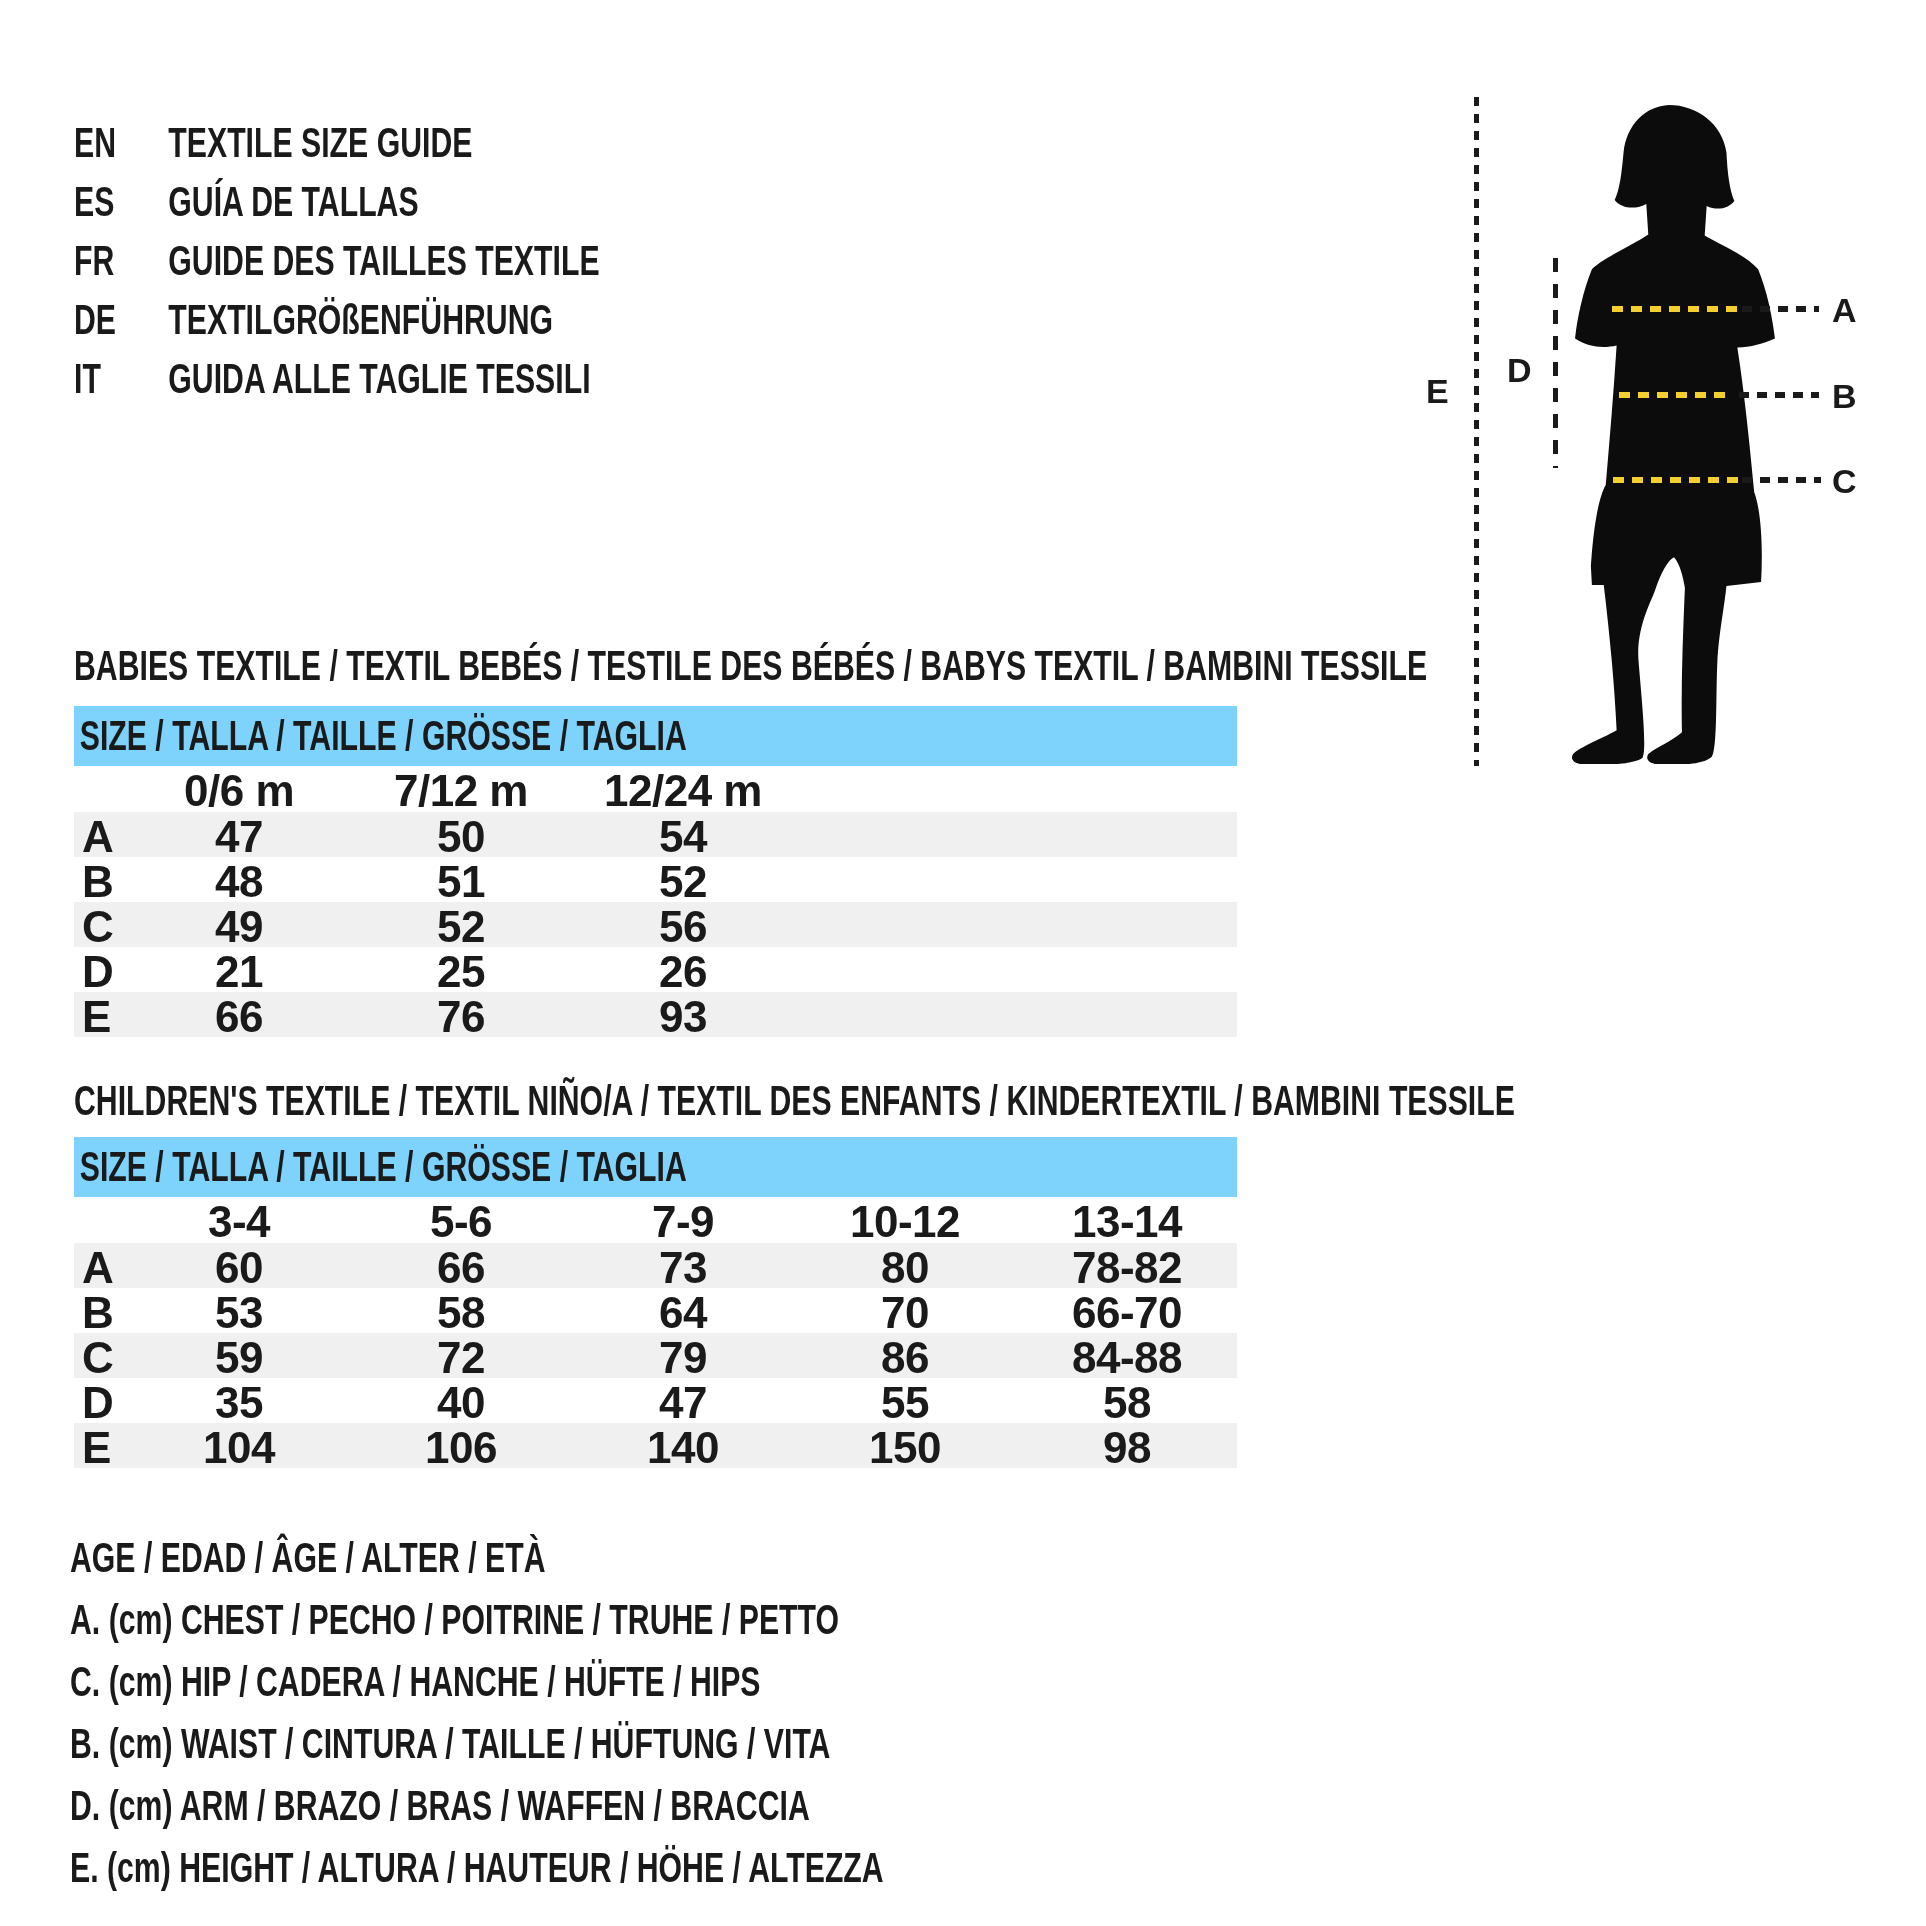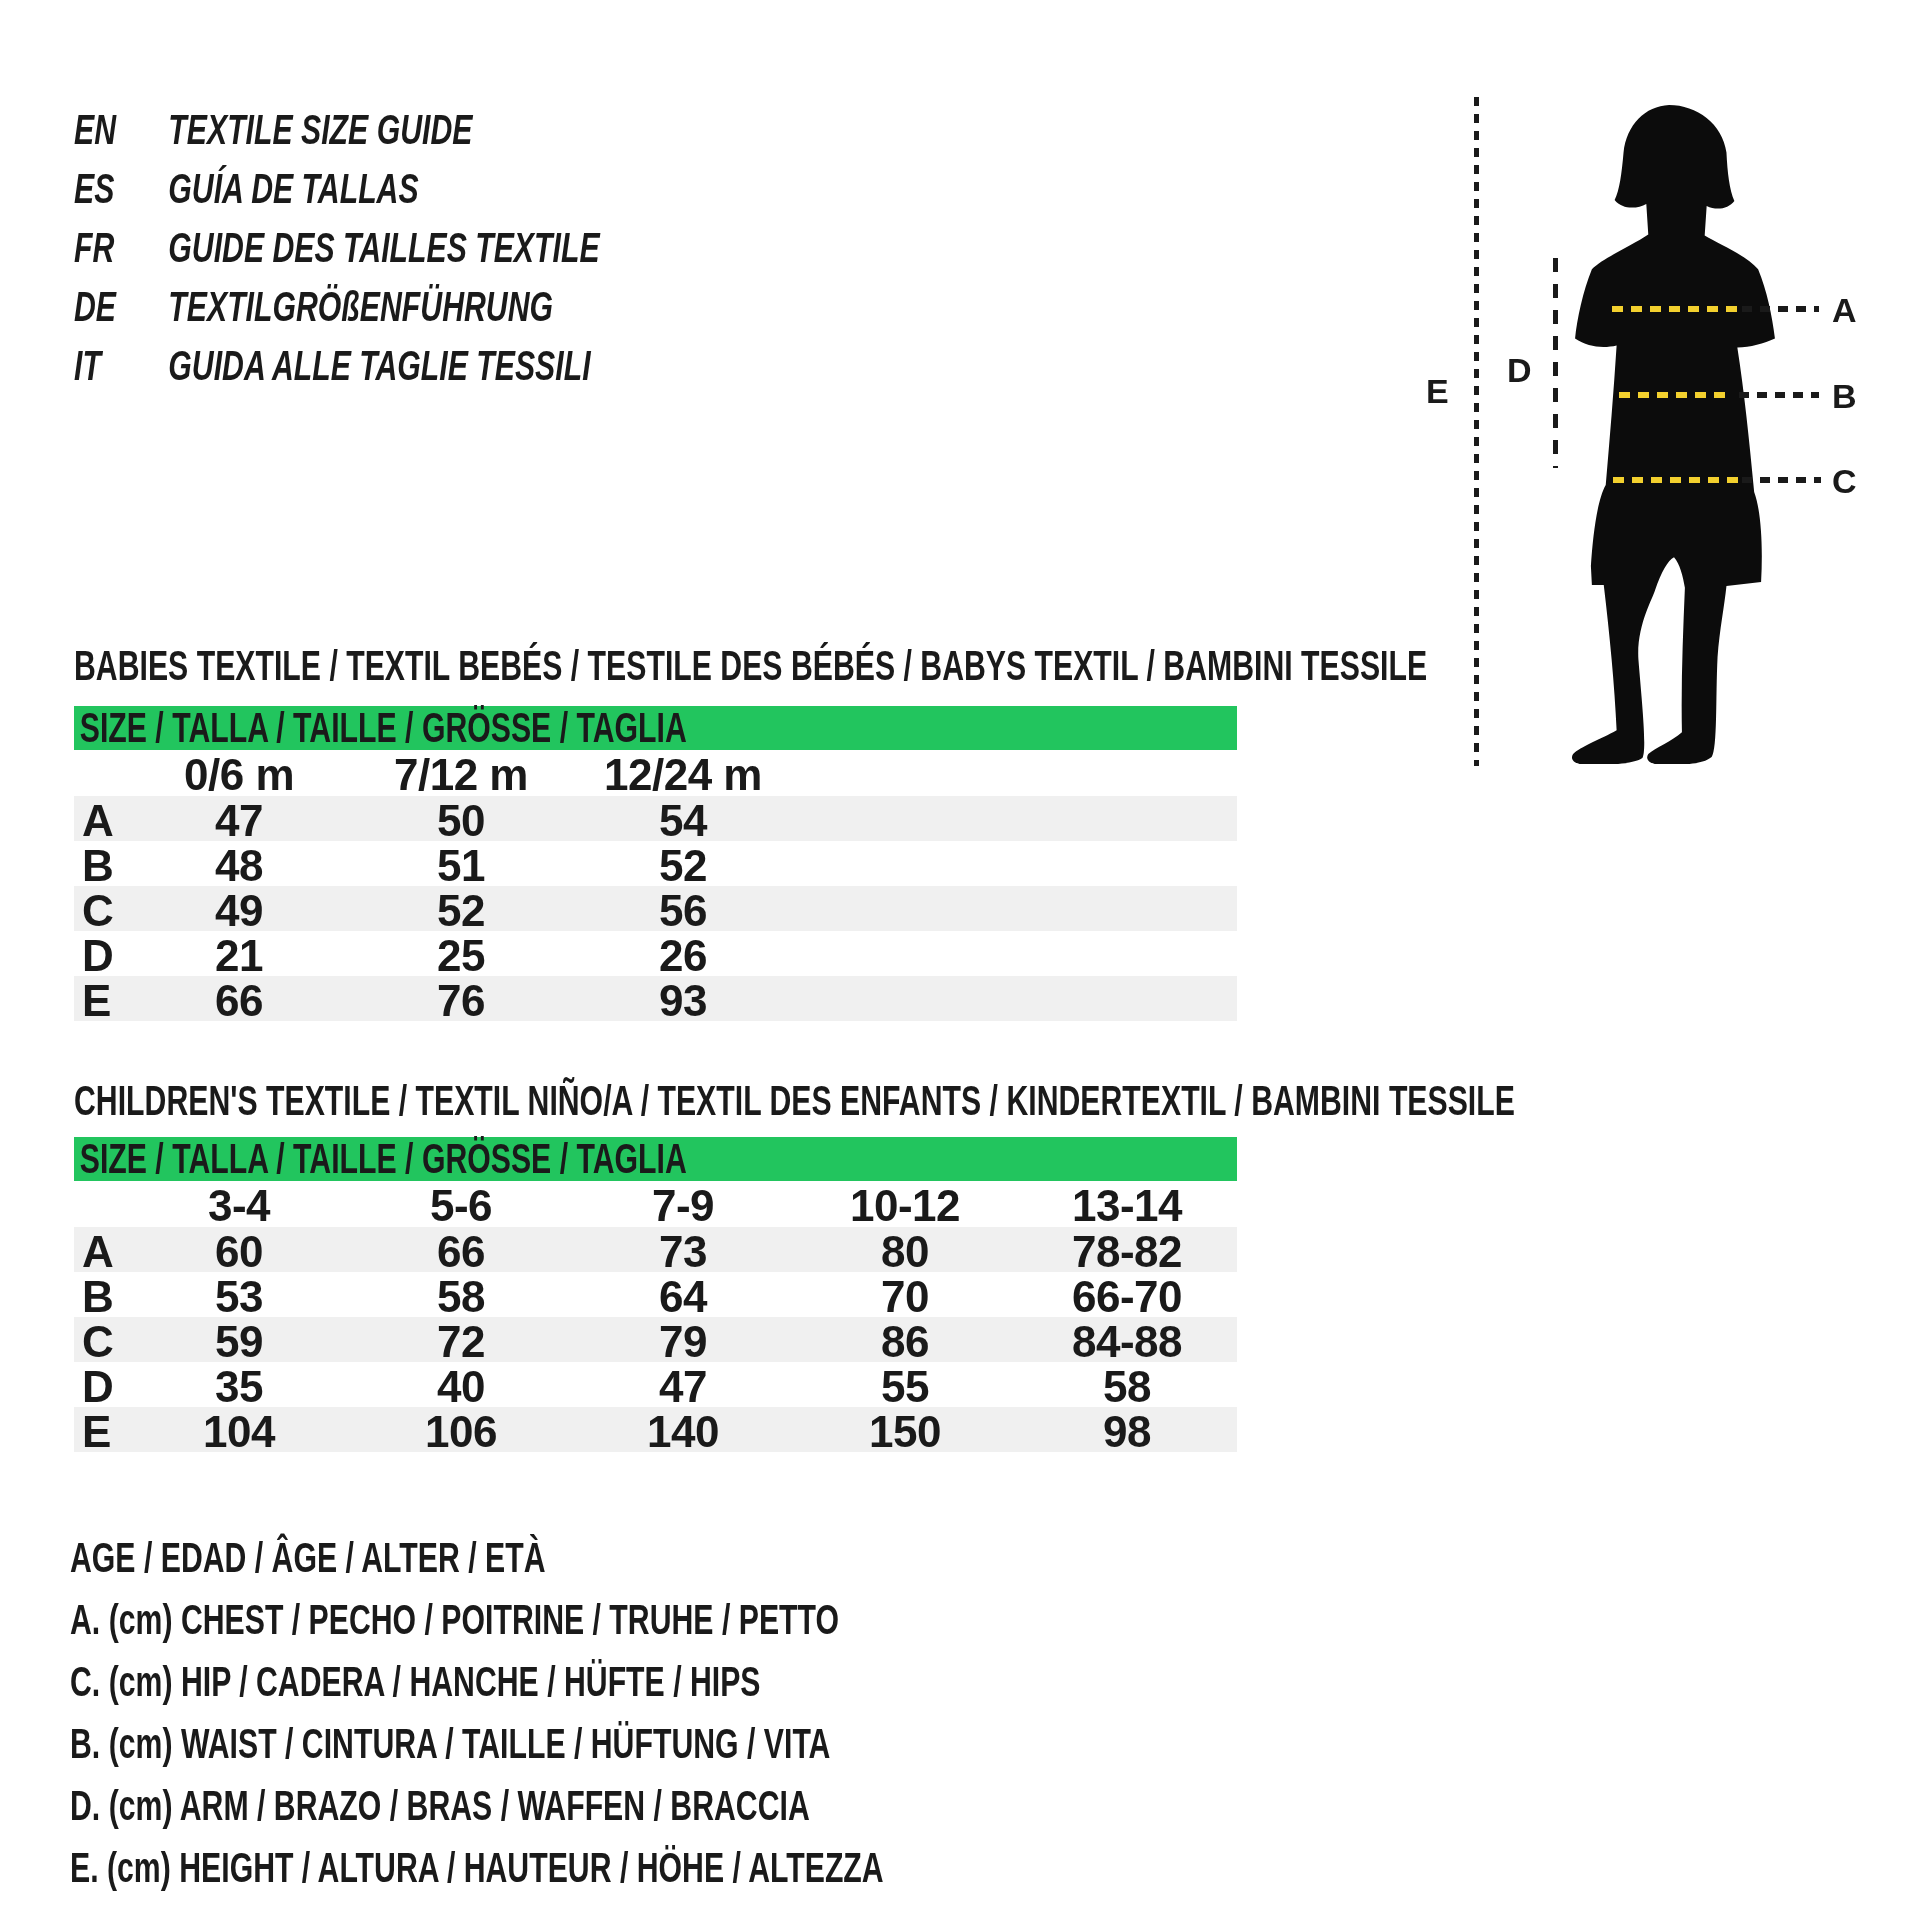--- a/index.html
+++ b/index.html
@@ -14,41 +14,41 @@
   .abs{position:absolute;}
   
   .cond{transform:scaleX(0.72);transform-origin:0 50%;white-space:nowrap;display:inline-block;}
   
   .lang-row{display:flex;height:59px;align-items:center;font-size:42px;}
   .lang-code{width:131px;flex:0 0 131px;}
   
   .sec-heading{font-size:42px;line-height:44px;white-space:nowrap;}
   
   .size-table{width:1163px;}
-  .size-bar{height:44px;background:#22c55e;display:flex;align-items:center;}
+  .size-bar{height:60px;background:#7dd3fc;display:flex;align-items:center;}
   .size-bar span{font-size:42px;padding-left:8px;}
   .t-row{display:grid;grid-template-columns:54px repeat(5,222px);align-items:center;font-size:44px;letter-spacing:-0.5px;}
   .t-colhead{height:46px;}
   .t-data{height:45px;}
   .t-data.stripe{background:#f0f0f0;}
   .t-rowlabel{padding-left:8px;text-align:left;}
   .t-cell{text-align:center;}
   
   .legend-line{height:62px;display:flex;align-items:center;font-size:42px;}
   
   .dotv{width:5px;background-image:repeating-linear-gradient(to bottom,#1a1a1a 0 9px,transparent 9px 17px);}
   .dashv{width:5px;background-image:repeating-linear-gradient(to bottom,#1a1a1a 0 14px,transparent 14px 26px);}
   .doth-y{height:6px;background-image:repeating-linear-gradient(to right,#f3d02e 0 11px,transparent 11px 19px);}
   .doth-k{height:6px;background-image:repeating-linear-gradient(to right,#1a1a1a 0 10px,transparent 10px 18px);}
   .measure-label{font-size:34px;line-height:34px;}
 </style>
 </head>
 <body>
 
-<div class="abs" style="left:74px;top:100px;font-style:italic;">
+<div class="abs" style="left:74px;top:113px;">
   <div class="lang-row">
       <span class="cond" style="display:flex;">
         <span class="lang-code">EN</span>
         <span>TEXTILE SIZE GUIDE</span>
       </span>
     </div>
   <div class="lang-row">
       <span class="cond" style="display:flex;">
         <span class="lang-code">ES</span>
         <span>GUÍA DE TALLAS</span>

